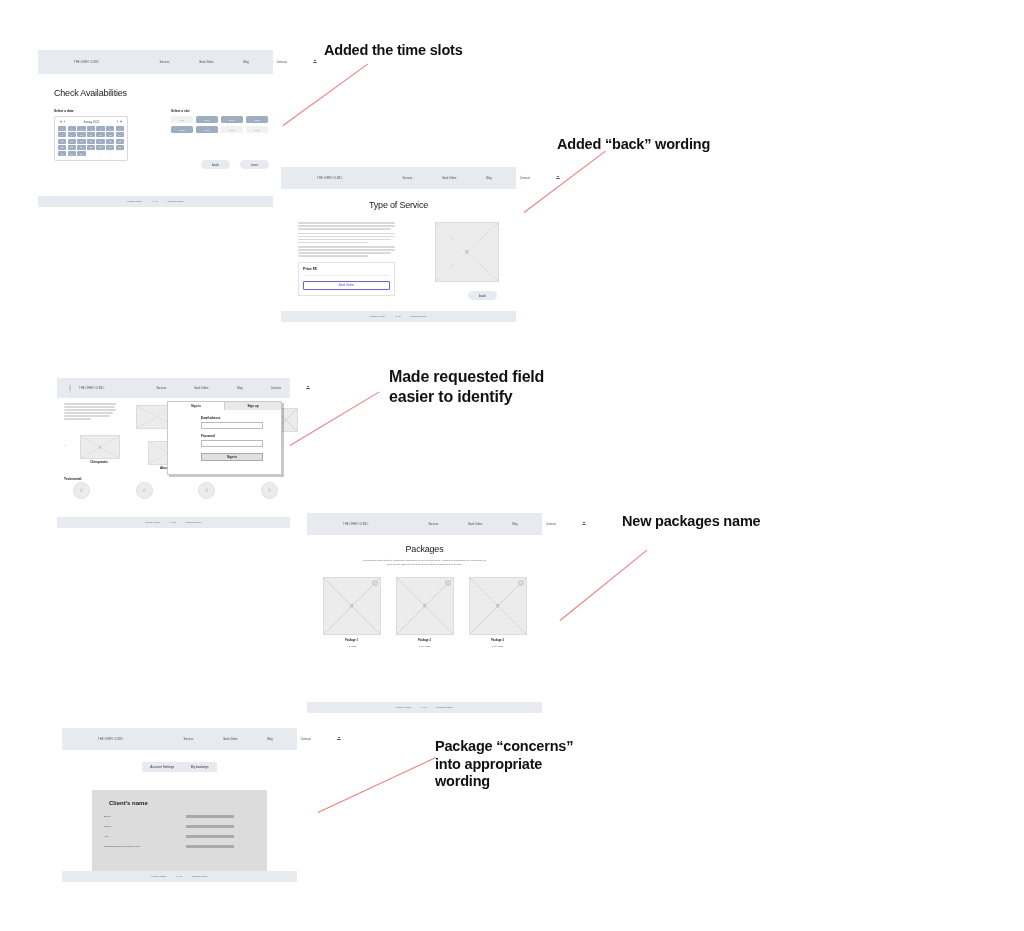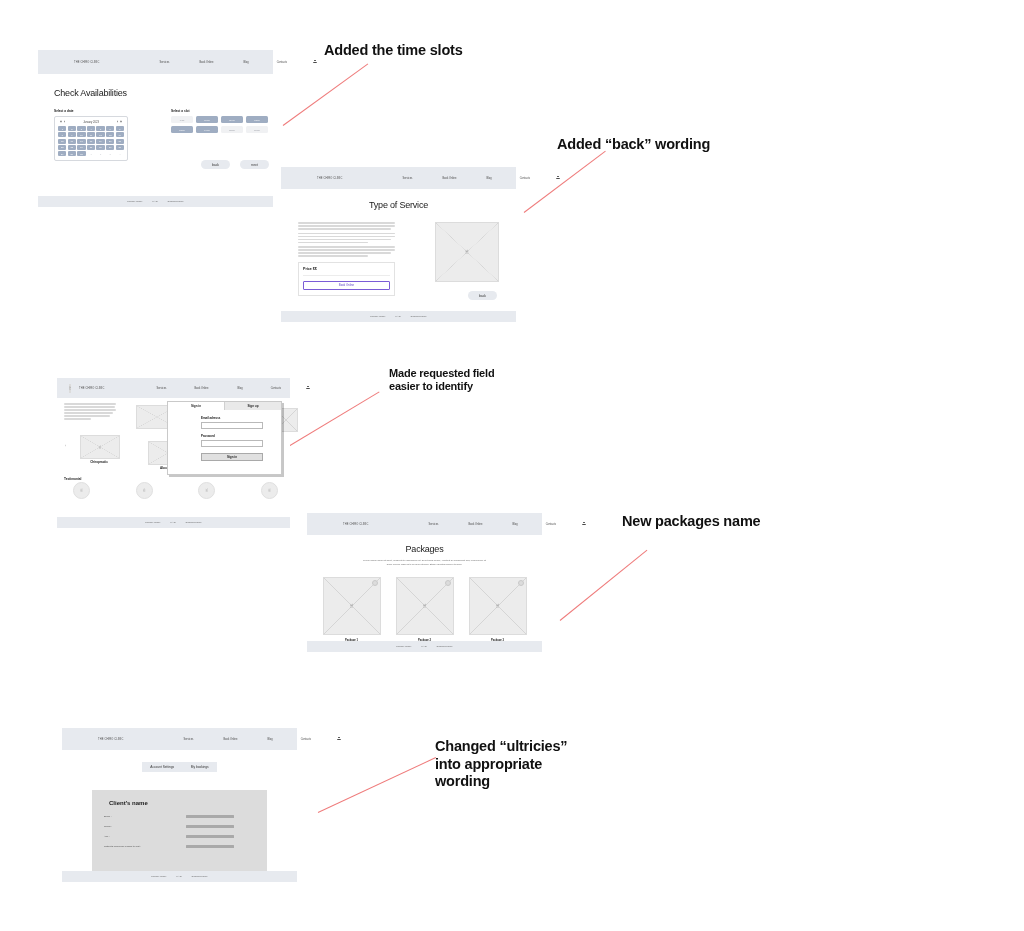--- a/index.html
+++ b/index.html
@@ -84,24 +84,24 @@
 <div class="canvas">
 
   <div class="leader" style="left:283px;top:125px;width:105px;transform:rotate(-36deg);"></div>
   <div class="leader" style="left:524px;top:212px;width:102px;transform:rotate(-37deg);"></div>
   <div class="leader" style="left:285px;top:448px;width:110px;transform:rotate(-31deg);"></div>
   <div class="leader" style="left:560px;top:620px;width:112px;transform:rotate(-39deg);"></div>
   <div class="leader" style="left:318px;top:812px;width:130px;transform:rotate(-25deg);"></div>
 
   <div class="anno" style="left:324px;top:42px;font-size:14.5px;">Added the time slots</div>
   <div class="anno" style="left:557px;top:136px;font-size:14.5px;">Added “back” wording</div>
-  <div class="anno" style="left:389px;top:367px;font-size:11px;white-space:pre-line;">Made requested field
+  <div class="anno" style="left:389px;top:367px;font-size:16px;white-space:pre-line;">Made requested field
 easier to identify</div>
   <div class="anno" style="left:622px;top:513px;font-size:14.5px;">New packages name</div>
-  <div class="anno" style="left:435px;top:738px;font-size:14.5px;white-space:pre-line;">Changed “ultricies”
+  <div class="anno" style="left:435px;top:738px;font-size:14.5px;white-space:pre-line;">Package “concerns”
 into appropriate
 wording</div>
 
   <div class="mock" style="left:281px;top:167px;width:235px;height:155px;">
     <div class="bar" style="height:22px;">
       <div class="nav" style="padding:0 8px;">
         <div class="brand" style="margin-left:28px;">THE CHIRO CLINIC</div>
         <div class="navlink" style="margin-left:60px;">Services</div>
         <div class="navlink" style="margin-left:30px;">Book Online</div>
         <div class="navlink" style="margin-left:30px;">Blog</div>
@@ -318,21 +318,21 @@
       <div style="padding:6px 18px 0 33px;">
         <div class="flabel">Email adresss</div>
         <div class="finput" style="margin-top:2px;"></div>
         <div class="flabel" style="margin-top:5px;">Password</div>
         <div class="finput" style="margin-top:2px;"></div>
         <div class="fbtn" style="margin-top:6px;">Sign in</div>
       </div>
     </div>
   </div>
 
-  <div class="mock" style="left:307px;top:513px;width:235px;height:139px;">
+  <div class="mock" style="left:307px;top:513px;width:235px;height:200px;">
     <div class="bar" style="height:22px;">
       <div class="nav" style="padding:0 8px;">
         <div class="brand" style="margin-left:28px;">THE CHIRO CLINIC</div>
         <div class="navlink" style="margin-left:60px;">Services</div>
         <div class="navlink" style="margin-left:30px;">Book Online</div>
         <div class="navlink" style="margin-left:30px;">Blog</div>
         <div class="navlink" style="margin-left:28px;">Contacts</div>
         <div class="usericon" style="margin-left:26px;"></div>
       </div>
     </div>

